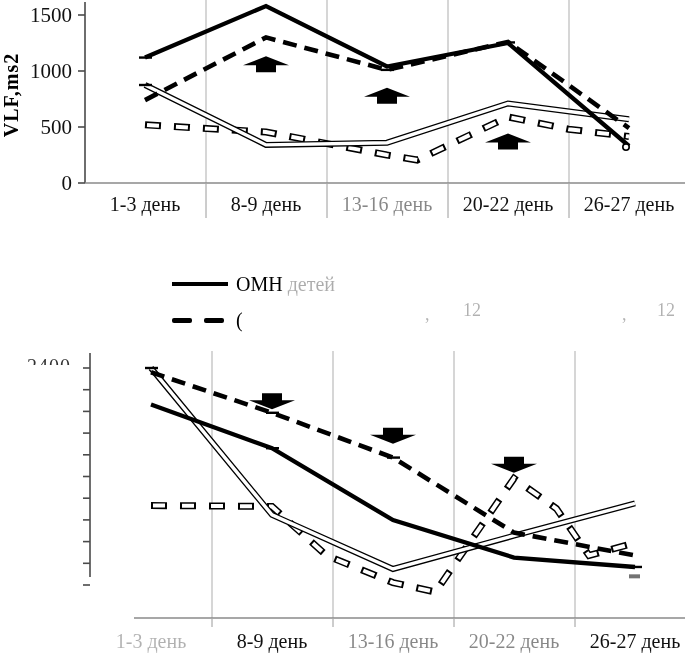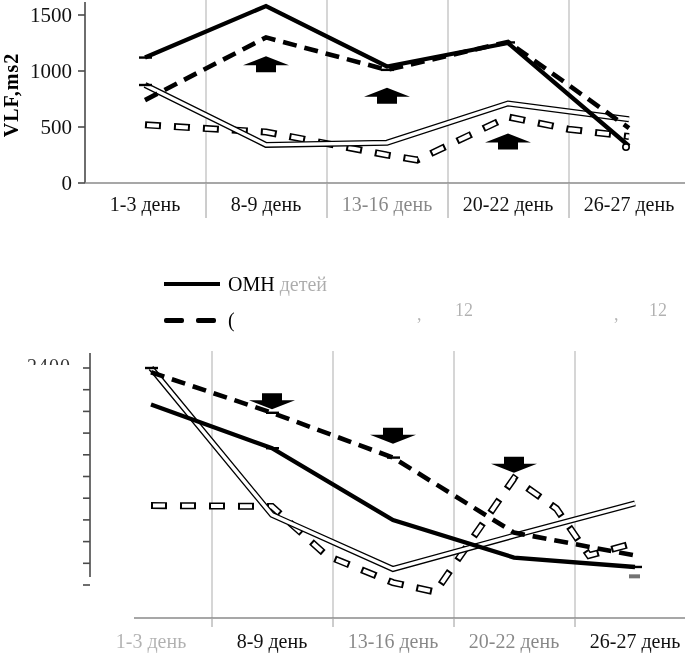--- a/index.html
+++ b/index.html
@@ -12,21 +12,21 @@
   #chart2{top:345px;}
   .ylabel{
     position:absolute;left:-52px;top:82px;width:130px;height:26px;
     transform:rotate(-90deg);text-align:center;
     font-size:20px;font-weight:bold;letter-spacing:1px;
   }
   .toplabel2400{
     position:absolute;left:27px;top:356px;width:50px;height:9px;overflow:hidden;
     font-size:20px;line-height:20px;opacity:.8;letter-spacing:1px;
   }
-  .legend{position:absolute;left:4px;top:268px;width:606px;height:72px;padding-left:48px;}
+  .legend{position:absolute;left:12px;top:268px;width:606px;height:72px;padding-left:48px;}
   .legend-row{position:absolute;left:160px;height:24px;display:flex;align-items:center;}
   .legend-row.r1{top:4px;}
   .legend-row.r2{top:40px;}
   .swatch{width:56px;height:24px;position:relative;margin-right:8px;flex:0 0 auto;}
   .swatch .solidline{position:absolute;left:0;top:10px;width:56px;height:4px;background:#000;}
   .swatch .dash{position:absolute;top:10px;width:20px;height:5px;background:#000;border-radius:2px;}
   .swatch .dash.d1{left:0;}
   .swatch .dash.d2{left:32px;}
   .legend-label{font-size:20px;white-space:pre;}
   .fadedtxt{opacity:.32;}

